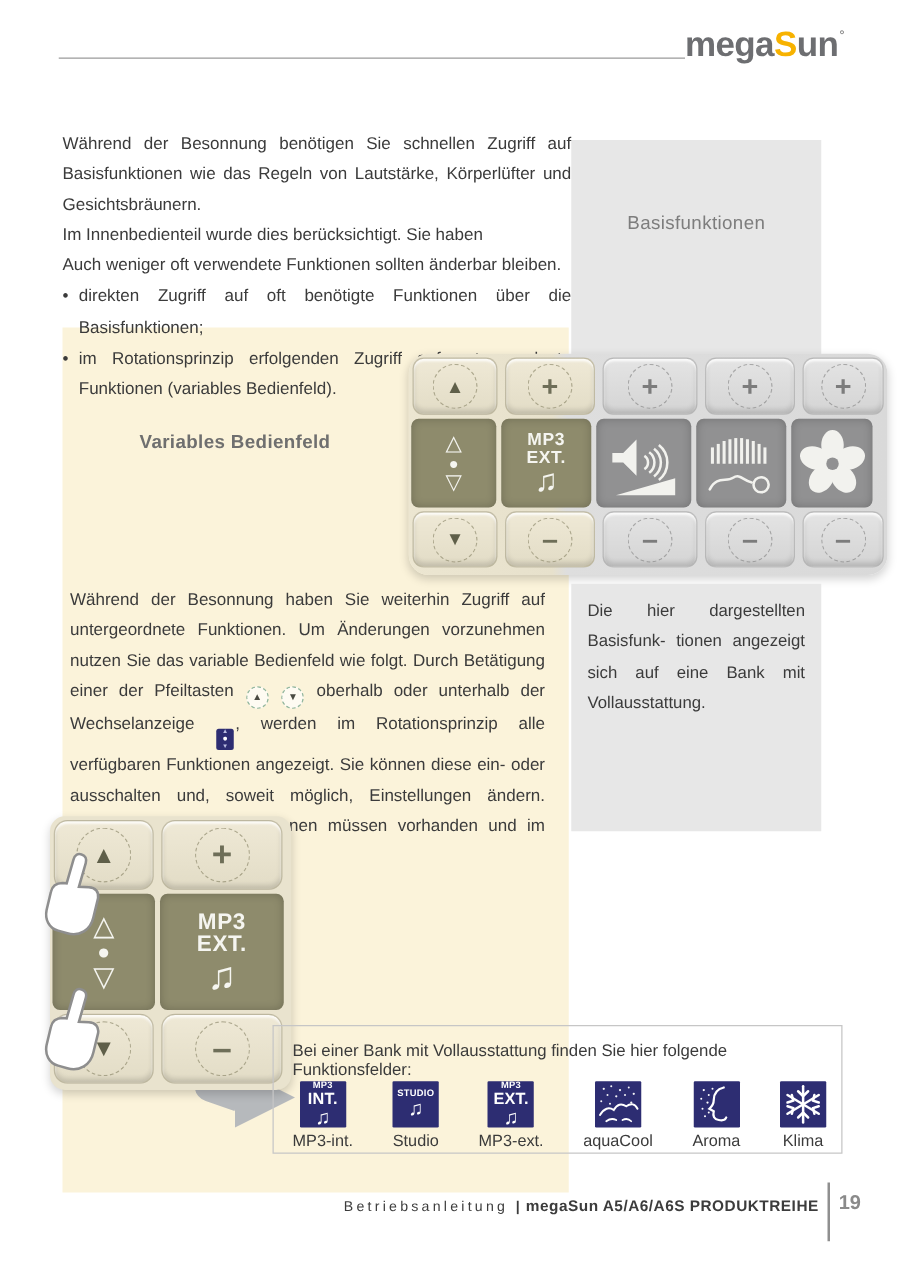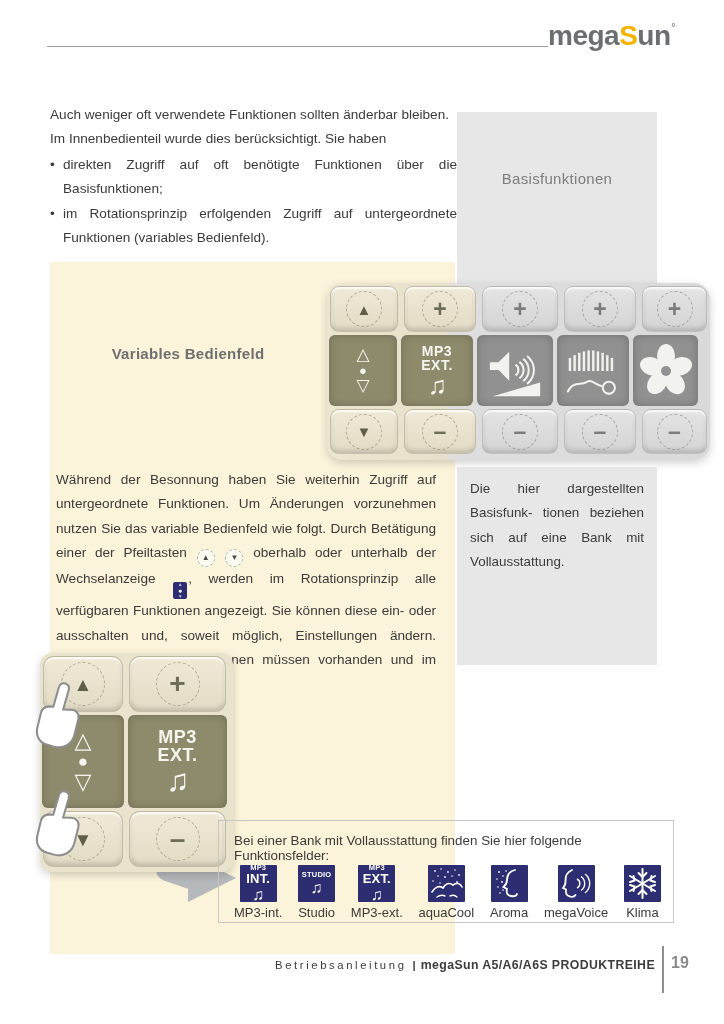--- a/index.html
+++ b/index.html
@@ -103,22 +103,23 @@
   <div class="header-rule"></div>
   <div class="logo"><span>mega</span><span class="accent">S</span><span>un</span><span class="reg">°</span></div>
 
   <div class="basis-box">
     <div class="title">Basisfunktionen</div>
   </div>
   <div class="yellow-box"></div>
   <div class="variables-label">Variables Bedienfeld</div>
 
   <div class="intro">
+    <p>Während der Besonnung benötigen Sie schnellen Zugriff auf Basisfunktionen wie das Regeln von Lautstärke, Körperlüfter und Gesichtsbräunern.</p>
+    <p>Im Innenbedienteil wurde dies berücksichtigt. Sie haben</p>
     <p>Auch weniger oft verwendete Funktionen sollten änderbar bleiben.</p>
-    <p>Im Innenbedienteil wurde dies berücksichtigt. Sie haben</p>
     <div class="bullet"><span class="bdot">•</span><span>direkten Zugriff auf oft benötigte Funktionen über die Basisfunktionen;</span></div>
     <div class="bullet"><span class="bdot">•</span><span>im Rotationsprinzip erfolgenden Zugriff auf untergeordnete Funktionen (variables Bedienfeld).</span></div>
   </div>
 
   <div class="panel panel-top">
     <div class="p-row">
       <div class="p-btn" style="width:66px;height:44px">
           <span class="dash-ring">
             <span class="p-tri">▲</span>
           </span>
@@ -233,21 +234,21 @@
       </span> <span class="ic-round">
         <span>▼</span>
       </span><span> oberhalb oder unterhalb der Wechselanzeige </span><span class="ic-wechsel">
         <span class="t">▲</span>
         <span class="d">●</span>
         <span class="t">▼</span>
       </span><span>, werden im Rotationsprinzip alle verfügbaren Funktionen angezeigt. Sie können diese ein- oder ausschalten und, soweit möglich, Einstellungen ändern. Voraussetzung: Die Funktionen müssen vorhanden und im Servicemenü aktiviert sein!</span>
   </div>
 
   <div class="note-box">
-    <p>Die hier dargestellten Basisfunk- tionen beziehen sich auf eine Bank mit Vollausstattung.</p>
+    <p>Die hier dargestellten Basisfunk- tionen angezeigt sich auf eine Bank mit Vollausstattung.</p>
   </div>
 
   <div class="panel panel-small">
     <div class="p-row">
       <div class="p-btn" style="width:78px;height:54px">
           <span class="dash-ring">
             <span class="p-tri">▲</span>
           </span>
         </div>
       <div class="p-btn" style="width:95px;height:54px">
@@ -364,31 +365,20 @@
               <circle cx="15" cy="6" r="0.8"></circle>
                 <circle cx="9" cy="28" r="0.8"></circle>
             </g>
           </svg>
         </div>
         <div class="fn-label">Aroma</div>
       </div>
       <div class="fn-item">
         <div class="fn-icon">
           <svg width="37" height="37" viewBox="0 0 37 37">
-            <path d="M14,5 q-7,3 -6.5,11 q0.3,4 -2.5,7 l3,1.5 q-1,6 4,7 q4,1 5.5,-1.5" stroke="#ffffff" stroke-width="1.8" fill="none" stroke-linecap="round"></path>
-            <path d="M19,14 a5,5 0 0 1 0,9" stroke="#ffffff" stroke-width="1.4" fill="none"></path>
-            <path d="M23,11.5 a8.5,8.5 0 0 1 0,14" stroke="#ffffff" stroke-width="1.4" fill="none"></path>
-            <path d="M27,9 a12,12 0 0 1 0,19" stroke="#ffffff" stroke-width="1.4" fill="none"></path>
-          </svg>
-        </div>
-        <div class="fn-label">megaVoice</div>
-      </div>
-      <div class="fn-item">
-        <div class="fn-icon">
-          <svg width="37" height="37" viewBox="0 0 37 37">
             <g stroke="#ffffff" stroke-width="2" stroke-linecap="round" fill="none">
               <line x1="18.5" y1="4" x2="18.5" y2="33"></line>
               <line x1="6" y1="11" x2="31" y2="26"></line>
               <line x1="6" y1="26" x2="31" y2="11"></line>
               <path d="M14.5,8 L18.5,12 L22.5,8"></path>
                 <path d="M14.5,29 L18.5,25 L22.5,29"></path>
               <path d="M6,17 L10.5,15.5 L9.5,11"></path>
                 <path d="M31,20 L26.5,21.5 L27.5,26"></path>
               <path d="M9.5,26 L10.5,21.5 L6,20"></path>
                 <path d="M27.5,11 L26.5,15.5 L31,17"></path>

